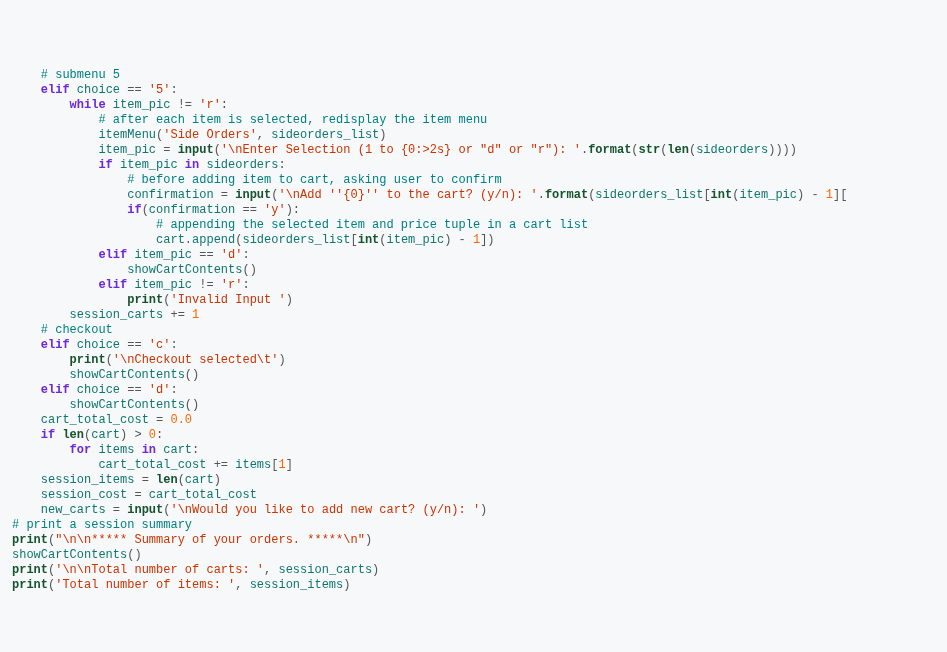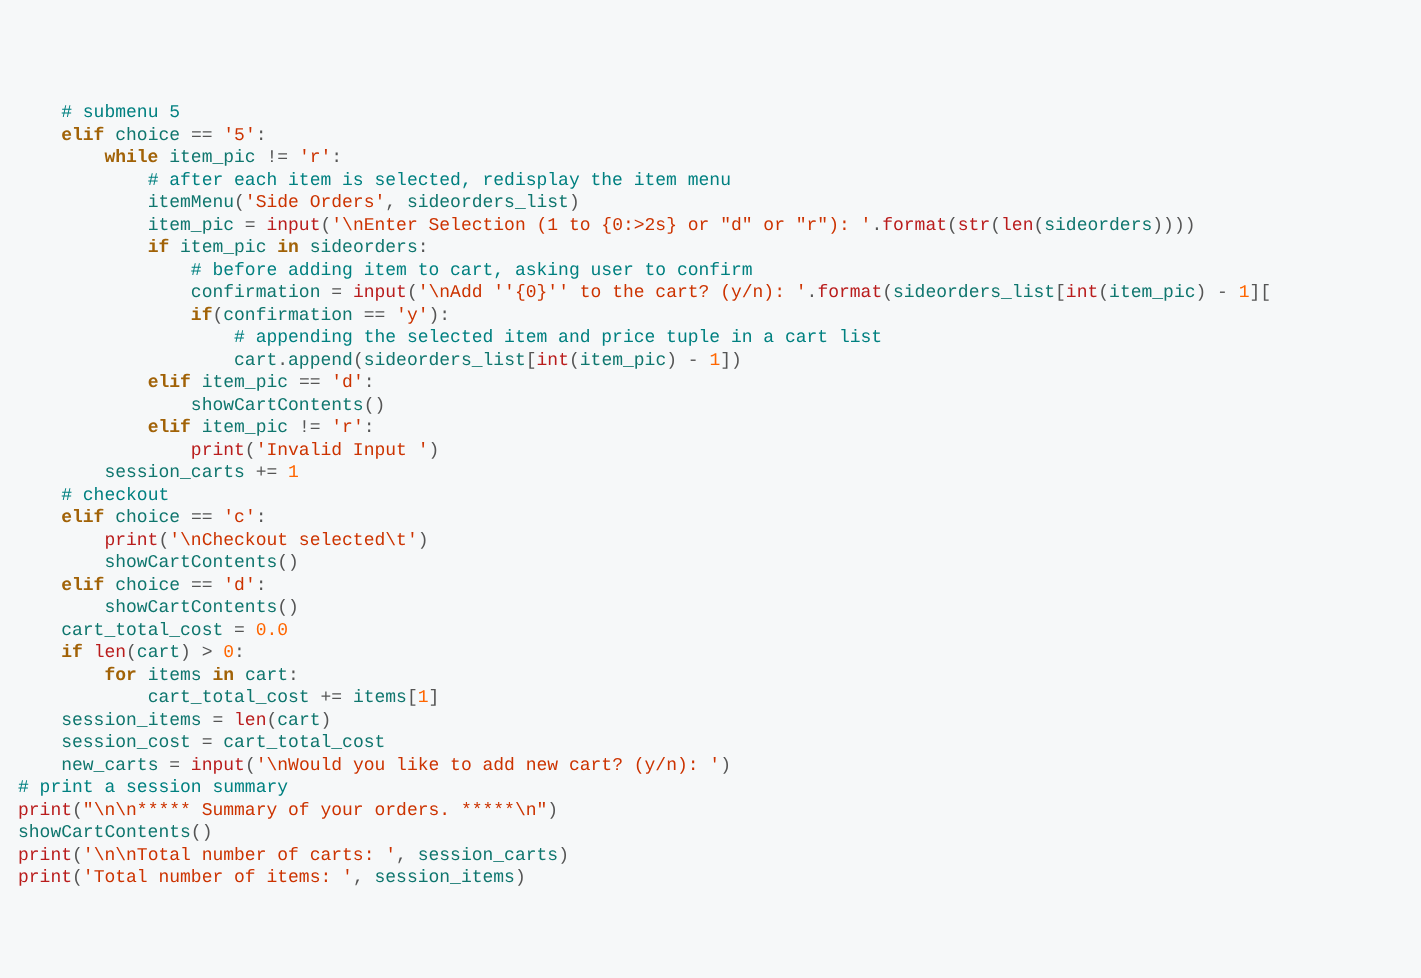--- a/index.html
+++ b/index.html
@@ -7,25 +7,25 @@
     padding: 8px 12px;
     background: #f6f8f9;
     font-family: "Courier New", Courier, monospace;
     font-size: 12px;
     line-height: 15px;
     color: #333;
     white-space: pre;
     overflow: auto;
   }
   .line { display: block; }
-  .kw   { color: #a16207; font-weight: bold; }    
+  .kw   { color: #6d28d9; font-weight: bold; }    
   .cm   { color: #008080; }   
   .st   { color: #cc3300; }                        
   .nm   { color: #ff6600; }                        
-  .fn   { color: #b91c1c; }                        
+  .fn   { color: #14532d; font-weight: bold; }                        
   .id   { color: #0f766e; }                        
   .op   { color: #555555; }                        
 </style>
 </head>
 <body>
 
 
 
 <div id="code"><span class="line"><span>    </span><span class="cm"># submenu 5</span></span><span class="line"><span>    </span><span class="kw">elif</span><span> </span><span class="id">choice</span><span> </span><span class="op">==</span><span> </span><span class="st">'5'</span><span class="op">:</span></span><span class="line"><span>        </span><span class="kw">while</span><span> </span><span class="id">item_pic</span><span> </span><span class="op">!=</span><span> </span><span class="st">'r'</span><span class="op">:</span></span><span class="line"><span>            </span><span class="cm"># after each item is selected, redisplay the item menu</span></span><span class="line"><span>            </span><span class="id">itemMenu</span><span class="op">(</span><span class="st">'Side Orders'</span><span class="op">, </span><span class="id">sideorders_list</span><span class="op">)</span></span><span class="line"><span>            </span><span class="id">item_pic</span><span> </span><span class="op">=</span><span> </span><span class="fn">input</span><span class="op">(</span><span class="st">'\nEnter Selection (1 to {0:&gt;2s} or "d" or "r"): '</span><span class="op">.</span><span class="fn">format</span><span class="op">(</span><span class="fn">str</span><span class="op">(</span><span class="fn">len</span><span class="op">(</span><span class="id">sideorders</span><span class="op">))))</span></span><span class="line"><span>            </span><span class="kw">if</span><span> </span><span class="id">item_pic</span><span> </span><span class="kw">in</span><span> </span><span class="id">sideorders</span><span class="op">:</span></span><span class="line"><span>                </span><span class="cm"># before adding item to cart, asking user to confirm</span></span><span class="line"><span>                </span><span class="id">confirmation</span><span> </span><span class="op">=</span><span> </span><span class="fn">input</span><span class="op">(</span><span class="st">'\nAdd ''{0}'' to the cart? (y/n): '</span><span class="op">.</span><span class="fn">format</span><span class="op">(</span><span class="id">sideorders_list</span><span class="op">[</span><span class="fn">int</span><span class="op">(</span><span class="id">item_pic</span><span class="op">) </span><span class="op">-</span><span> </span><span class="nm">1</span><span class="op">][</span></span><span class="line"><span>                </span><span class="kw">if</span><span class="op">(</span><span class="id">confirmation</span><span> </span><span class="op">==</span><span> </span><span class="st">'y'</span><span class="op">):</span></span><span class="line"><span>                    </span><span class="cm"># appending the selected item and price tuple in a cart list</span></span><span class="line"><span>                    </span><span class="id">cart</span><span class="op">.</span><span class="id">append</span><span class="op">(</span><span class="id">sideorders_list</span><span class="op">[</span><span class="fn">int</span><span class="op">(</span><span class="id">item_pic</span><span class="op">) </span><span class="op">-</span><span> </span><span class="nm">1</span><span class="op">])</span></span><span class="line"><span>            </span><span class="kw">elif</span><span> </span><span class="id">item_pic</span><span> </span><span class="op">==</span><span> </span><span class="st">'d'</span><span class="op">:</span></span><span class="line"><span>                </span><span class="id">showCartContents</span><span class="op">()</span></span><span class="line"><span>            </span><span class="kw">elif</span><span> </span><span class="id">item_pic</span><span> </span><span class="op">!=</span><span> </span><span class="st">'r'</span><span class="op">:</span></span><span class="line"><span>                </span><span class="fn">print</span><span class="op">(</span><span class="st">'Invalid Input '</span><span class="op">)</span></span><span class="line"><span>        </span><span class="id">session_carts</span><span> </span><span class="op">+=</span><span> </span><span class="nm">1</span></span><span class="line"><span></span></span><span class="line"><span>    </span><span class="cm"># checkout</span></span><span class="line"><span>    </span><span class="kw">elif</span><span> </span><span class="id">choice</span><span> </span><span class="op">==</span><span> </span><span class="st">'c'</span><span class="op">:</span></span><span class="line"><span>        </span><span class="fn">print</span><span class="op">(</span><span class="st">'\nCheckout selected\t'</span><span class="op">)</span></span><span class="line"><span>        </span><span class="id">showCartContents</span><span class="op">()</span></span><span class="line"><span>    </span><span class="kw">elif</span><span> </span><span class="id">choice</span><span> </span><span class="op">==</span><span> </span><span class="st">'d'</span><span class="op">:</span></span><span class="line"><span>        </span><span class="id">showCartContents</span><span class="op">()</span></span><span class="line"><span></span></span><span class="line"><span>    </span><span class="id">cart_total_cost</span><span> </span><span class="op">=</span><span> </span><span class="nm">0.0</span></span><span class="line"><span>    </span><span class="kw">if</span><span> </span><span class="fn">len</span><span class="op">(</span><span class="id">cart</span><span class="op">) </span><span class="op">&gt;</span><span> </span><span class="nm">0</span><span class="op">:</span></span><span class="line"><span>        </span><span class="kw">for</span><span> </span><span class="id">items</span><span> </span><span class="kw">in</span><span> </span><span class="id">cart</span><span class="op">:</span></span><span class="line"><span>            </span><span class="id">cart_total_cost</span><span> </span><span class="op">+=</span><span> </span><span class="id">items</span><span class="op">[</span><span class="nm">1</span><span class="op">]</span></span><span class="line"><span>    </span><span class="id">session_items</span><span> </span><span class="op">=</span><span> </span><span class="fn">len</span><span class="op">(</span><span class="id">cart</span><span class="op">)</span></span><span class="line"><span>    </span><span class="id">session_cost</span><span> </span><span class="op">=</span><span> </span><span class="id">cart_total_cost</span></span><span class="line"><span></span></span><span class="line"><span>    </span><span class="id">new_carts</span><span> </span><span class="op">=</span><span> </span><span class="fn">input</span><span class="op">(</span><span class="st">'\nWould you like to add new cart? (y/n): '</span><span class="op">)</span></span><span class="line"><span></span></span><span class="line"><span class="cm"># print a session summary</span></span><span class="line"><span class="fn">print</span><span class="op">(</span><span class="st">"\n\n***** Summary of your orders. *****\n"</span><span class="op">)</span></span><span class="line"><span class="id">showCartContents</span><span class="op">()</span></span><span class="line"><span class="fn">print</span><span class="op">(</span><span class="st">'\n\nTotal number of carts: '</span><span class="op">, </span><span class="id">session_carts</span><span class="op">)</span></span><span class="line"><span class="fn">print</span><span class="op">(</span><span class="st">'Total number of items: '</span><span class="op">, </span><span class="id">session_items</span><span class="op">)</span></span></div>
 

